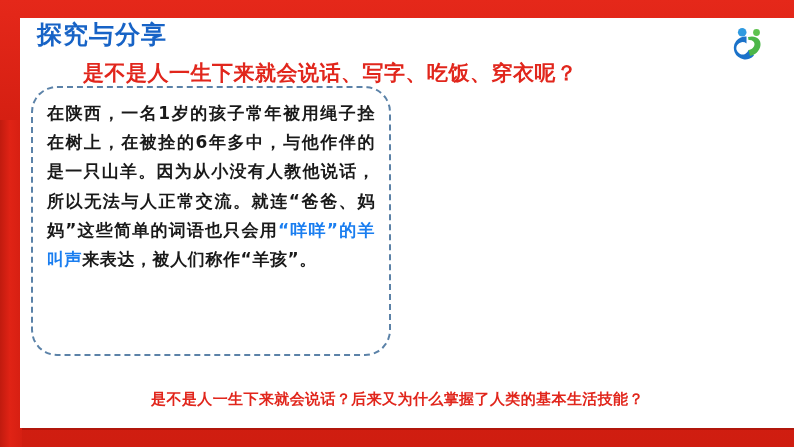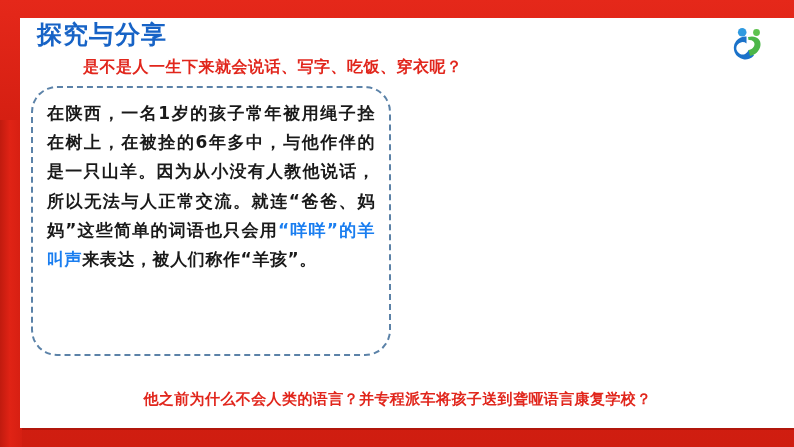--- a/index.html
+++ b/index.html
@@ -66,22 +66,22 @@
     font-weight: bold;
     color: #1763c6;
     letter-spacing: 1px;
     line-height: 32px;
     white-space: nowrap;
   }
 
   .subtitle {
     position: absolute;
     left: 63px;
-    top: 38px;
-    font-size: 16px;
+    top: 44px;
+    font-size: 21px;
     font-weight: bold;
     color: #e1261c;
     letter-spacing: 0.5px;
     line-height: 22px;
     white-space: nowrap;
   }
 
   
   .logo {
     position: absolute;
@@ -172,16 +172,16 @@
 
       <div class="story-box left">
         <div class="story-text">
           <span>在陕西，一名1岁的孩子常年被用绳子拴在树上，在被拴的6年多中，与他作伴的是一只山羊。因为从小没有人教他说话，所以无法与人正常交流。就连“爸爸、妈妈”这些简单的词语也只会用</span><span class="hl-blue">“咩咩”的羊叫声</span><span>来表达，被人们称作“羊孩”。</span>
         </div>
       </div>
 
 
     </div>
 
-    <div class="bottom-question">他之前为什么不会人类的语言？并专程派车将孩子送到聋哑语言康复学校？</div>
+    <div class="bottom-question">是不是人一生下来就会说话？后来又为什么掌握了人类的基本生活技能？</div>
 
   </div>
 </div>
 
 </body></html>

